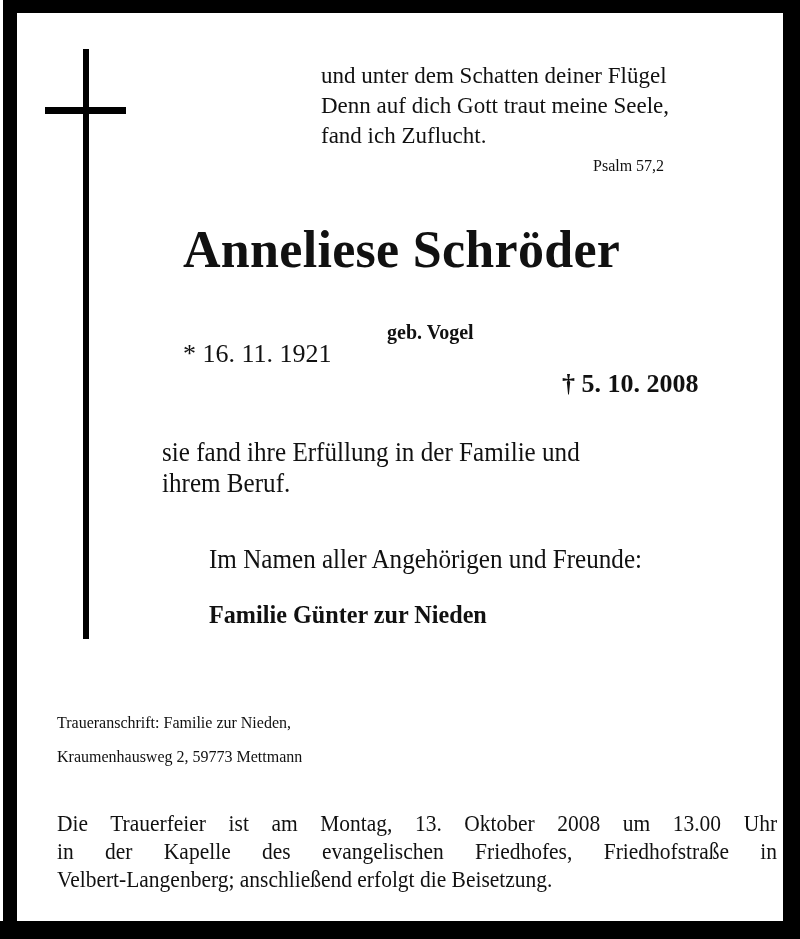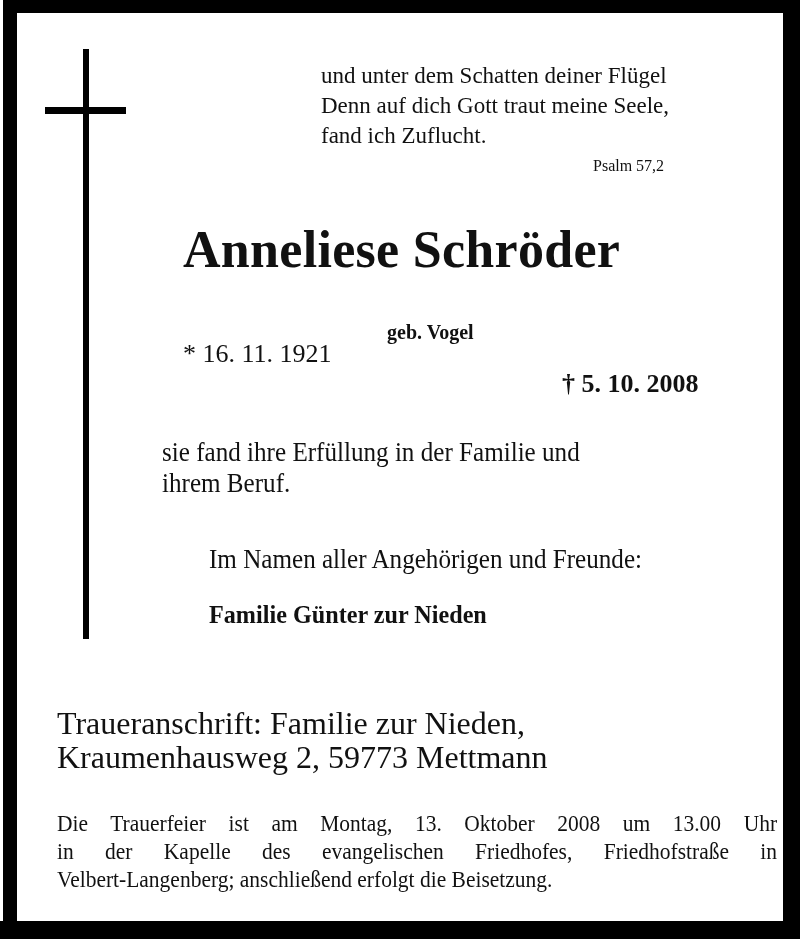--- a/index.html
+++ b/index.html
@@ -12,21 +12,21 @@
   .abs{position:absolute;white-space:nowrap;}
   .verse{left:321px;top:61px;font-size:23px;line-height:30px;}
   .psalm{left:593px;top:157px;font-size:16px;}
   .name{left:183px;top:220px;font-size:52px;font-weight:bold;letter-spacing:0.3px;}
   .nee{left:387px;top:321px;font-size:20px;font-weight:bold;}
   .born{left:183px;top:339px;font-size:26px;font-weight:normal;}
   .died{left:562px;top:339px;font-size:26px;font-weight:bold;margin-top:30px;}
   .tribute{left:162px;top:437px;font-size:27px;line-height:31px;transform:scaleX(0.93);transform-origin:left top;}
   .onbehalf{left:209px;top:544px;font-size:27px;transform:scaleX(0.93);transform-origin:left top;}
   .family{left:209px;top:600px;font-size:26px;font-weight:bold;transform:scaleX(0.93);transform-origin:left top;}
-  .address{left:57px;top:706px;font-size:32px;line-height:34px;}
+  .address{left:57px;top:706px;font-size:16px;line-height:34px;}
   .service{left:57px;top:810px;width:720px;font-size:22.5px;line-height:28px;white-space:normal;transform:scaleX(0.955);transform-origin:left top;}
   .service .jl{display:block;text-align:justify;text-align-last:justify;width:754px;}
   .service .ll{display:block;}
 </style>
 </head>
 <body>
 
 <div class="frame"></div>
 <div class="border-right"></div>
 <div class="border-bottom"></div>

